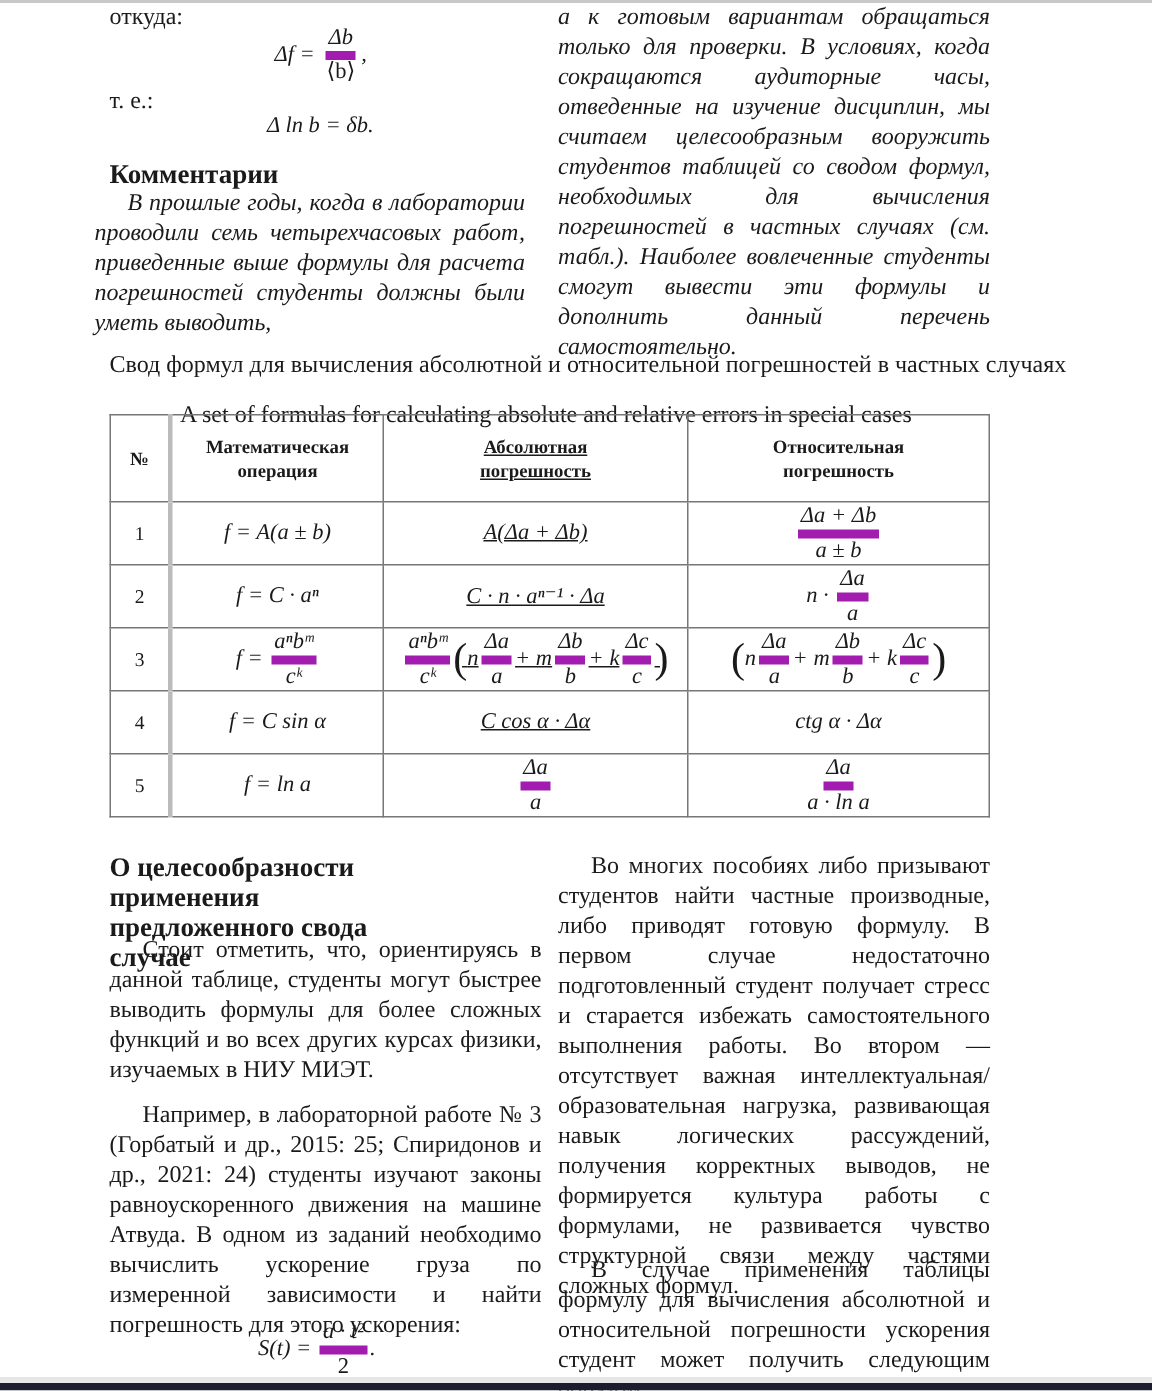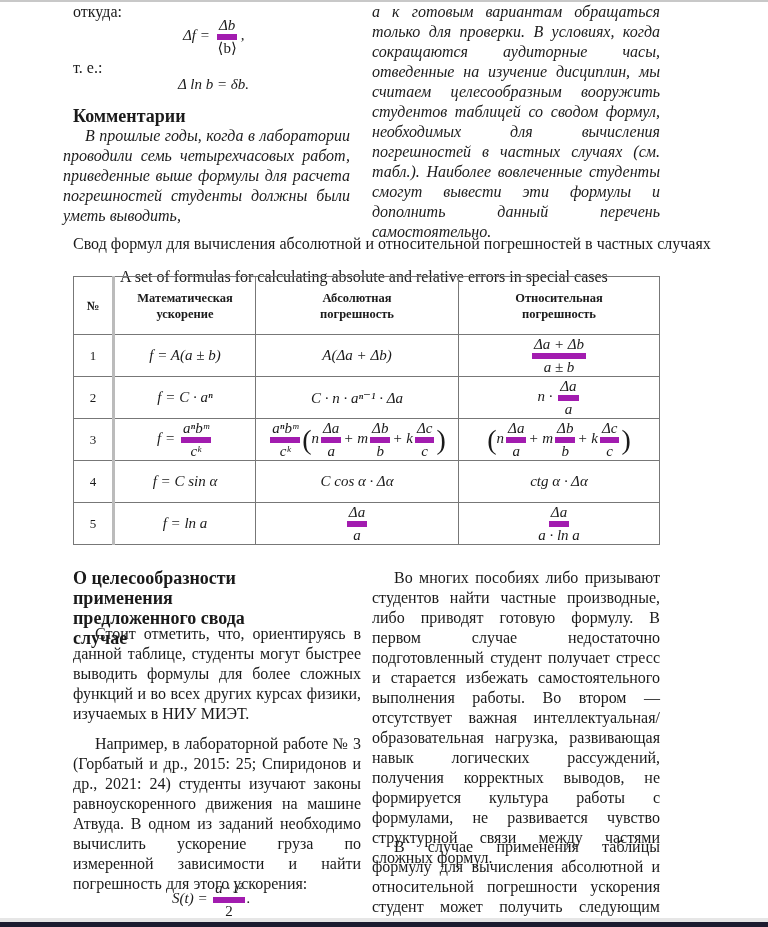--- a/index.html
+++ b/index.html
@@ -21,21 +21,21 @@
   .heading { font-weight:bold; font-size:18px; line-height:20px; }
 
   
   .tcap { font-size:16px; line-height:18px; }
   table.ftab { position:absolute; left:73px; top:276px; border-collapse:collapse; font-size:13px; }
   table.ftab td, table.ftab th { border:1px solid #777; text-align:center; vertical-align:middle; padding:0; }
   table.ftab th { font-weight:bold; font-size:12.5px; line-height:16px; height:57px; }
   table.ftab td { height:41px; }
   table.ftab .c0 { width:38px; border-right:3px solid #bbb; }
   table.ftab .c1 { width:140px; }
-  table.ftab .c2 { width:202px; }
+  table.ftab .c2 { width:202px;text-decoration:underline; }
   table.ftab .c3 { width:200px; }
   .paren { font-size:28px; font-style:normal; vertical-align:middle; font-weight:200; line-height:1; }
 </style>
 </head>
 <body>
 
 <div class="topline"></div>
 
 <div class="abs txt" style="left:73px; top:2px;">откуда:</div>
 <div class="abs math" style="left:183px; top:17px;">
@@ -53,21 +53,21 @@
 <div class="abs txt ital para" style="left:372px; top:2px; width:288px;">а к готовым вариантам обращаться только для проверки. В условиях, когда сокращаются аудиторные часы, отведенные на изучение дисциплин, мы считаем целесообразным вооружить студентов таблицей со сводом формул, необходимых для вычисления погрешностей в частных случаях (см. табл.). Наиболее вовлеченные студенты смогут вывести эти формулы и дополнить данный перечень самостоятельно.</div>
 
 <div class="abs tcap" style="left:73px; top:235px;">Свод формул для вычисления абсолютной и относительной погрешностей в частных случаях</div>
 <div class="abs tcap" style="left:73px; top:268px;margin-left:47px;">A set of formulas for calculating absolute and relative errors in special cases</div>
 
 <table class="ftab">
   <tbody>
       <tr>
     <th class="c0">№</th>
     <th class="c1">
-          <div style="width:110px;margin:0 auto;">Математическая ускорение</div>
+          <div style="width:110px;margin:0 auto;">Математическая операция</div>
         </th>
     <th class="c2">
           <div style="width:90px;margin:0 auto;">Абсолютная погрешность</div>
         </th>
     <th class="c3">
           <div style="width:100px;margin:0 auto;">Относительная погрешность</div>
         </th>
   </tr>
 
   <tr>

